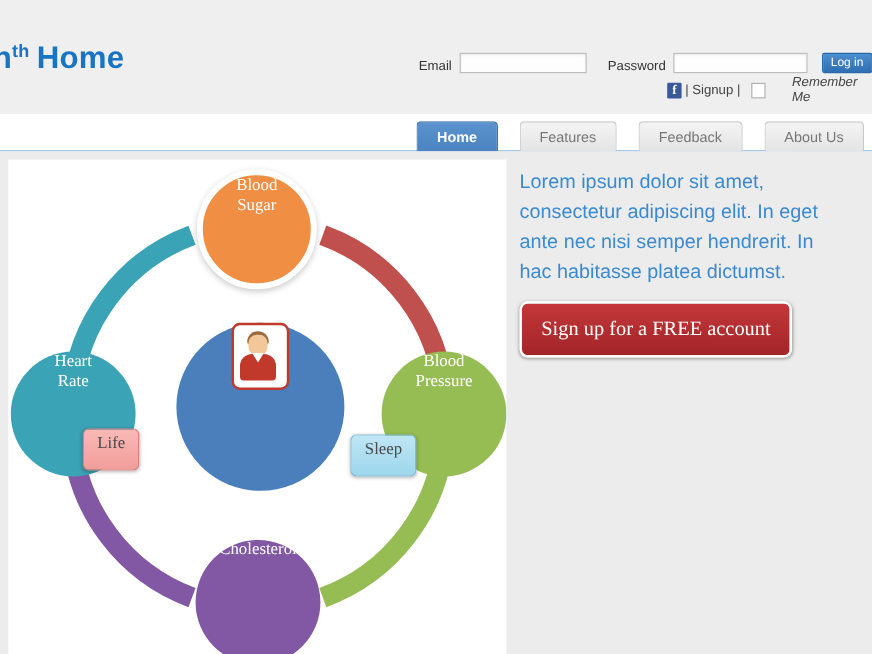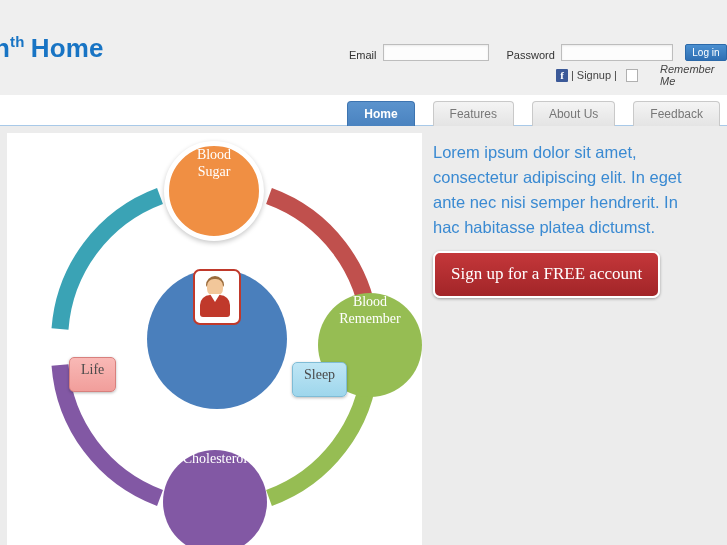--- a/index.html
+++ b/index.html
@@ -346,22 +346,22 @@
       <div id="remember-checkbox"></div>
       <span id="remember-label">Remember Me</span>
     </div>
   </div>
 </div>
 
 <div id="nav-bar">
   <div id="nav-tabs">
     <div class="nav-tab active">Home</div>
     <div class="nav-tab">Features</div>
+    <div class="nav-tab">Feedback</div>
     <div class="nav-tab">About Us</div>
-    <div class="nav-tab">Feedback</div>
   </div>
 </div>
 
 <div id="left-panel">
   <div id="wheel">
 
     <svg width="415" height="412" style="position:absolute;left:0;top:0;">
 
       <path d="M 153 63 A 154 154 0 0 0 53 196" stroke="#3aa3b5" stroke-width="17" fill="none"></path>
 
@@ -372,25 +372,31 @@
       <path d="M 153 365 A 154 154 0 0 1 53 232" stroke="#8258a4" stroke-width="17" fill="none"></path>
     </svg>
 
     <div class="node" id="node-blood-sugar">
       <div>
         <div>Blood</div>
         <div>Sugar</div>
       </div>
     </div>
 
+    <div class="node" id="node-heart-rate">
+      <div>
+        <div>Heart</div>
+        <div>Rate</div>
+      </div>
+    </div>
 
     <div class="node" id="node-blood-pressure">
       <div>
         <div>Blood</div>
-        <div>Remember</div>
+        <div>Pressure</div>
       </div>
     </div>
 
     <div class="node" id="node-cholesterol">
       <div>Cholesterol</div>
     </div>
 
     <div class="node" id="node-center">
       <div class="avatar-box">
         <div class="avatar-hair"></div>

